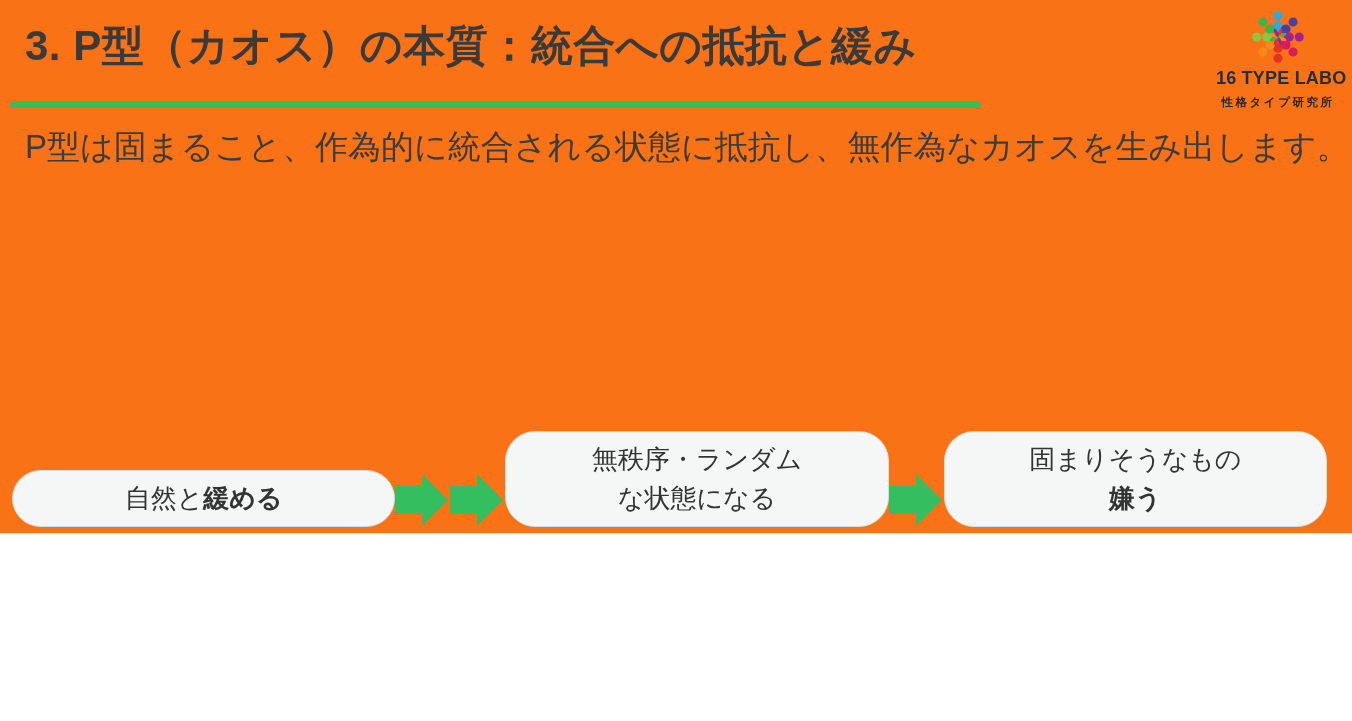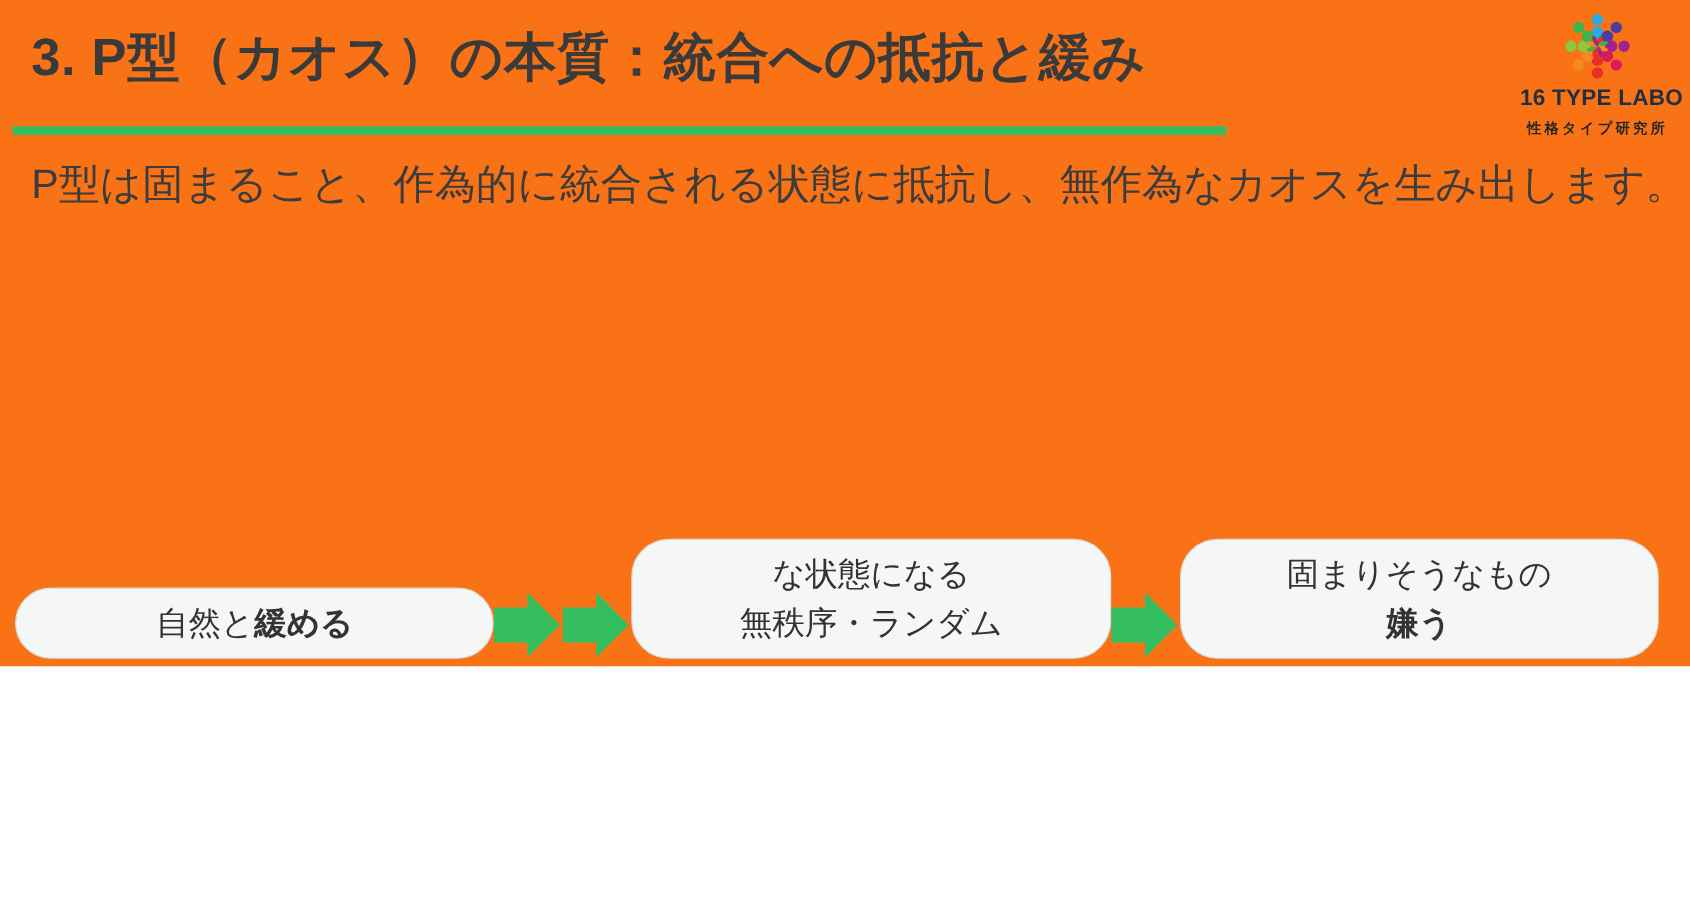--- a/index.html
+++ b/index.html
@@ -136,22 +136,22 @@
         <svg width="55" height="54" viewBox="0 0 55 54">
           <polygon points="0,13 27,13 27,1 53,27 27,53 27,41 0,41" fill="#35be60"></polygon>
         </svg>
       </div>
       <div class="flow-arrow">
         <svg width="55" height="54" viewBox="0 0 55 54">
           <polygon points="0,13 27,13 27,1 53,27 27,53 27,41 0,41" fill="#35be60"></polygon>
         </svg>
       </div>
       <div class="flow-box">
+        <div><span>無秩序・ランダム</span></div>
         <div><span>な状態になる</span></div>
-        <div><span>無秩序・ランダム</span></div>
       </div>
       <div class="flow-arrow">
         <svg width="55" height="54" viewBox="0 0 55 54">
           <polygon points="0,13 27,13 27,1 53,27 27,53 27,41 0,41" fill="#35be60"></polygon>
         </svg>
       </div>
       <div class="flow-box">
         <div><span>固まりそうなもの</span></div>
         <div><span class="bold">嫌う</span></div>
       </div>

